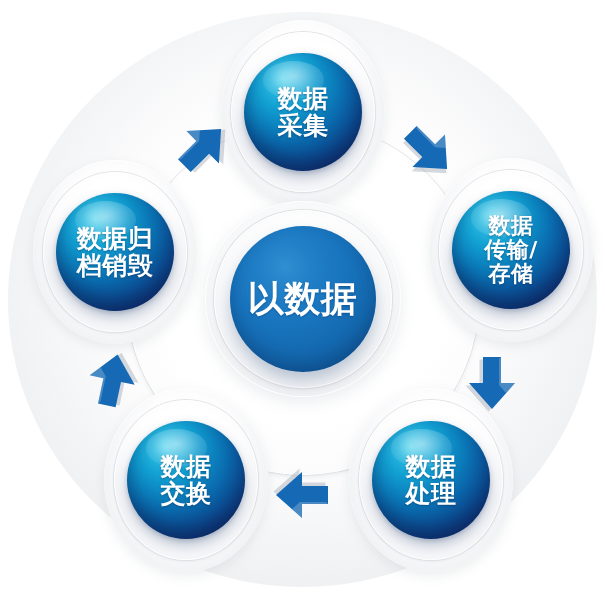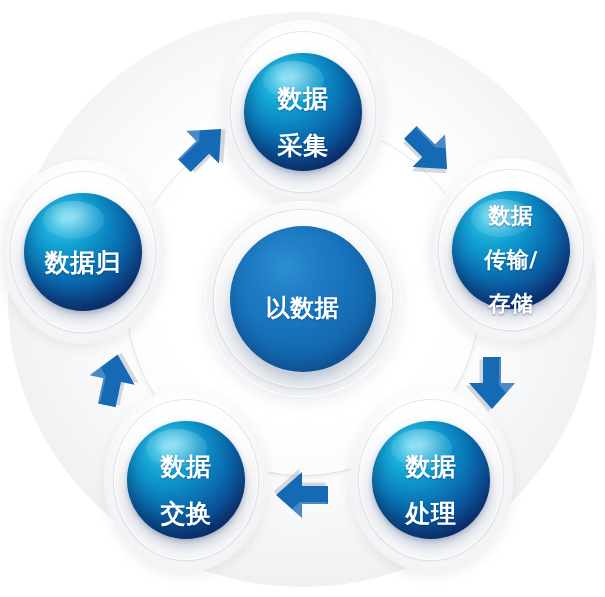--- a/index.html
+++ b/index.html
@@ -132,21 +132,21 @@
     z-index: 4;
     color: #ffffff;
     font-weight: bold;
     text-align: center;
     line-height: 1.08;
     letter-spacing: 0.5px;
     text-shadow: 0 1px 2px rgba(0,30,70,0.40);
   }
   .label.l2 { font-size: 25px; }
   .label.l3 { font-size: 22px; }
-  .label .ln { display: block; white-space: nowrap; margin-top: 20px; }
+  .label .ln { display: block; white-space: nowrap; }
 
   
   .hub-well {
     position: absolute;
     left: 50%;
     top: 50%;
     width: 196px;
     height: 196px;
     margin-left: -98px;
     margin-top: -98px;
@@ -198,21 +198,21 @@
     flex-direction: column;
     align-items: center;
     justify-content: center;
     z-index: 5;
   }
   .hub .label {
     position: relative;
     z-index: 6;
     color: #ffffff;
     font-weight: bold;
-    font-size: 24px;
+    font-size: 36px;
     line-height: 1.14;
     letter-spacing: 0.5px;
     text-shadow: 0 1px 2px rgba(0,35,85,0.35);
   }
   .hub .label .ln { display: block; white-space: nowrap; }
 
   
   .arrow {
     position: absolute;
     width: 78px;
@@ -295,24 +295,25 @@
         </div>
       </div>
       <div class="node" style="left: 186px; top: 480px;">
         <div class="sphere">
           <div class="label l2">
             <span class="ln">数据</span>
             <span class="ln">交换</span>
           </div>
         </div>
       </div>
-      <div class="node" style="left: 83px; top: 252px;">
+      <div class="node" style="left: 115px; top: 252px;">
         <div class="sphere">
           <div class="label l2">
             <span class="ln">数据归</span>
+            <span class="ln">档销毁</span>
           </div>
         </div>
       </div>
     </div>
 
   <div class="hub-well">
     <div class="hub">
       <div class="label" id="hub-label">
           <span class="ln">以数据</span>
         </div>

